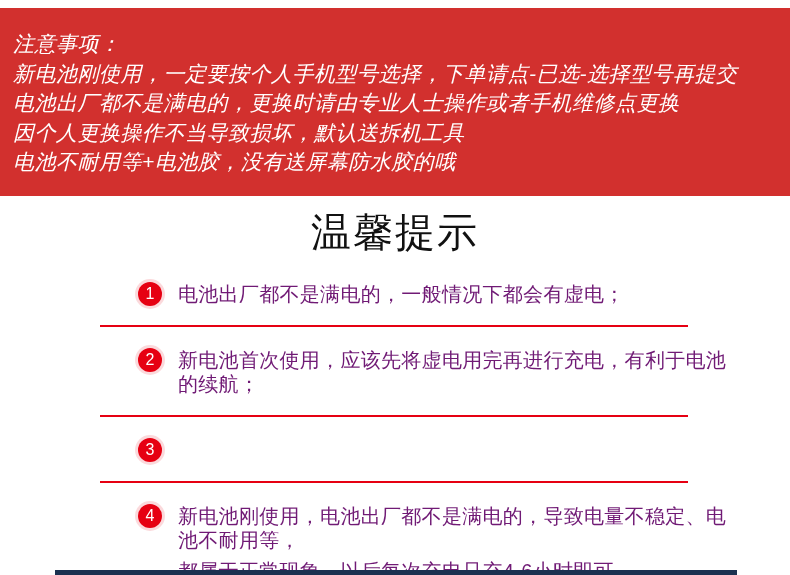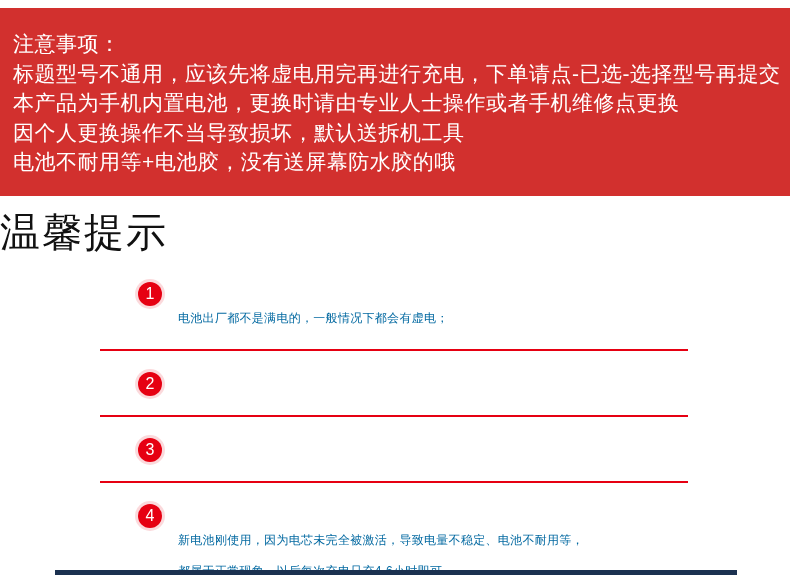--- a/index.html
+++ b/index.html
@@ -23,32 +23,34 @@
     box-sizing: border-box;
     background: #d2302e;
     color: #ffffff;
     padding: 21px 14px 19px 13px;
     font-size: 21px;
     line-height: 29.6px;
     letter-spacing: 0.5px;
   }
   .notice-line {
     white-space: nowrap;
+    font-style: italic;
   }
   
   .tips-section {
     position: relative;
     width: 790px;
   }
   .tips-title {
     margin: 0;
     padding-top: 15px;
     font-size: 40px;
     font-weight: 500;
     color: #111111;
+    text-align: center;
     letter-spacing: 2px;
     line-height: 42px;
   }
   .tip-item {
     display: flex;
     align-items: flex-start;
     padding-left: 138px;
     padding-right: 60px;
     margin-top: 21px;
   }
@@ -62,25 +64,24 @@
     border-radius: 50%;
     background: #e60012;
     color: #ffffff;
     font-size: 16px;
     line-height: 24px;
     text-align: center;
     box-shadow: 0 0 0 3px rgba(230, 0, 18, 0.15);
     margin-right: 16px;
   }
   .tip-text {
-    font-size: 12px;
-    color: #0369a1;
+    font-size: 20px;
+    color: #701a75;
     line-height: 24px;
     letter-spacing: 0.3px;
-    margin-top: 24px;
   }
   .tip-text .second-line {
     margin-top: 7px;
   }
   .divider {
     border: none;
     height: 2px;
     width: 588px;
     margin: 19px 0 0 100px;
     background: #e60012;
@@ -95,49 +96,50 @@
     background: #1b3150;
   }
 </style>
 </head>
 <body>
 
 <div class="page">
 
   <div class="notice-banner">
     <div class="notice-line">注意事项：</div>
-    <div class="notice-line">标题型号不通用，应该先将虚电用完再进行充电，下单请点-已选-选择型号再提交</div>
-    <div class="notice-line">本产品为手机内置电池，更换时请由专业人士操作或者手机维修点更换</div>
+    <div class="notice-line">新电池刚使用，一定要按个人手机型号选择，下单请点-已选-选择型号再提交</div>
+    <div class="notice-line">电池出厂都不是满电的，更换时请由专业人士操作或者手机维修点更换</div>
     <div class="notice-line">因个人更换操作不当导致损坏，默认送拆机工具</div>
     <div class="notice-line">电池不耐用等+电池胶，没有送屏幕防水胶的哦</div>
   </div>
 
   <div class="tips-section">
     <h1 class="tips-title">温馨提示</h1>
 
     <div class="tip-item first">
       <span class="tip-num">1</span>
       <span class="tip-text">电池出厂都不是满电的，一般情况下都会有虚电；</span>
     </div>
     <hr class="divider">
 
     <div class="tip-item">
       <span class="tip-num">2</span>
+      <span class="tip-text">新电池首次使用，应该先将虚电用完再进行充电，有利于电池的续航；</span>
     </div>
     <hr class="divider">
 
     <div class="tip-item">
       <span class="tip-num">3</span>
     </div>
     <hr class="divider">
 
     <div class="tip-item">
       <span class="tip-num">4</span>
       <span class="tip-text">
-        <span class="first-line" style="display:block;">新电池刚使用，因为电芯未完全被激活，导致电量不稳定、电池不耐用等，</span>
+        <span class="first-line" style="display:block;">新电池刚使用，电池出厂都不是满电的，导致电量不稳定、电池不耐用等，</span>
         <span class="second-line" style="display:block;">都属于正常现象，以后每次充电只充4-6小时即可。</span>
       </span>
     </div>
 
   </div>
 
   <div class="bottom-strip"></div>
 </div>
 
 </body></html>

